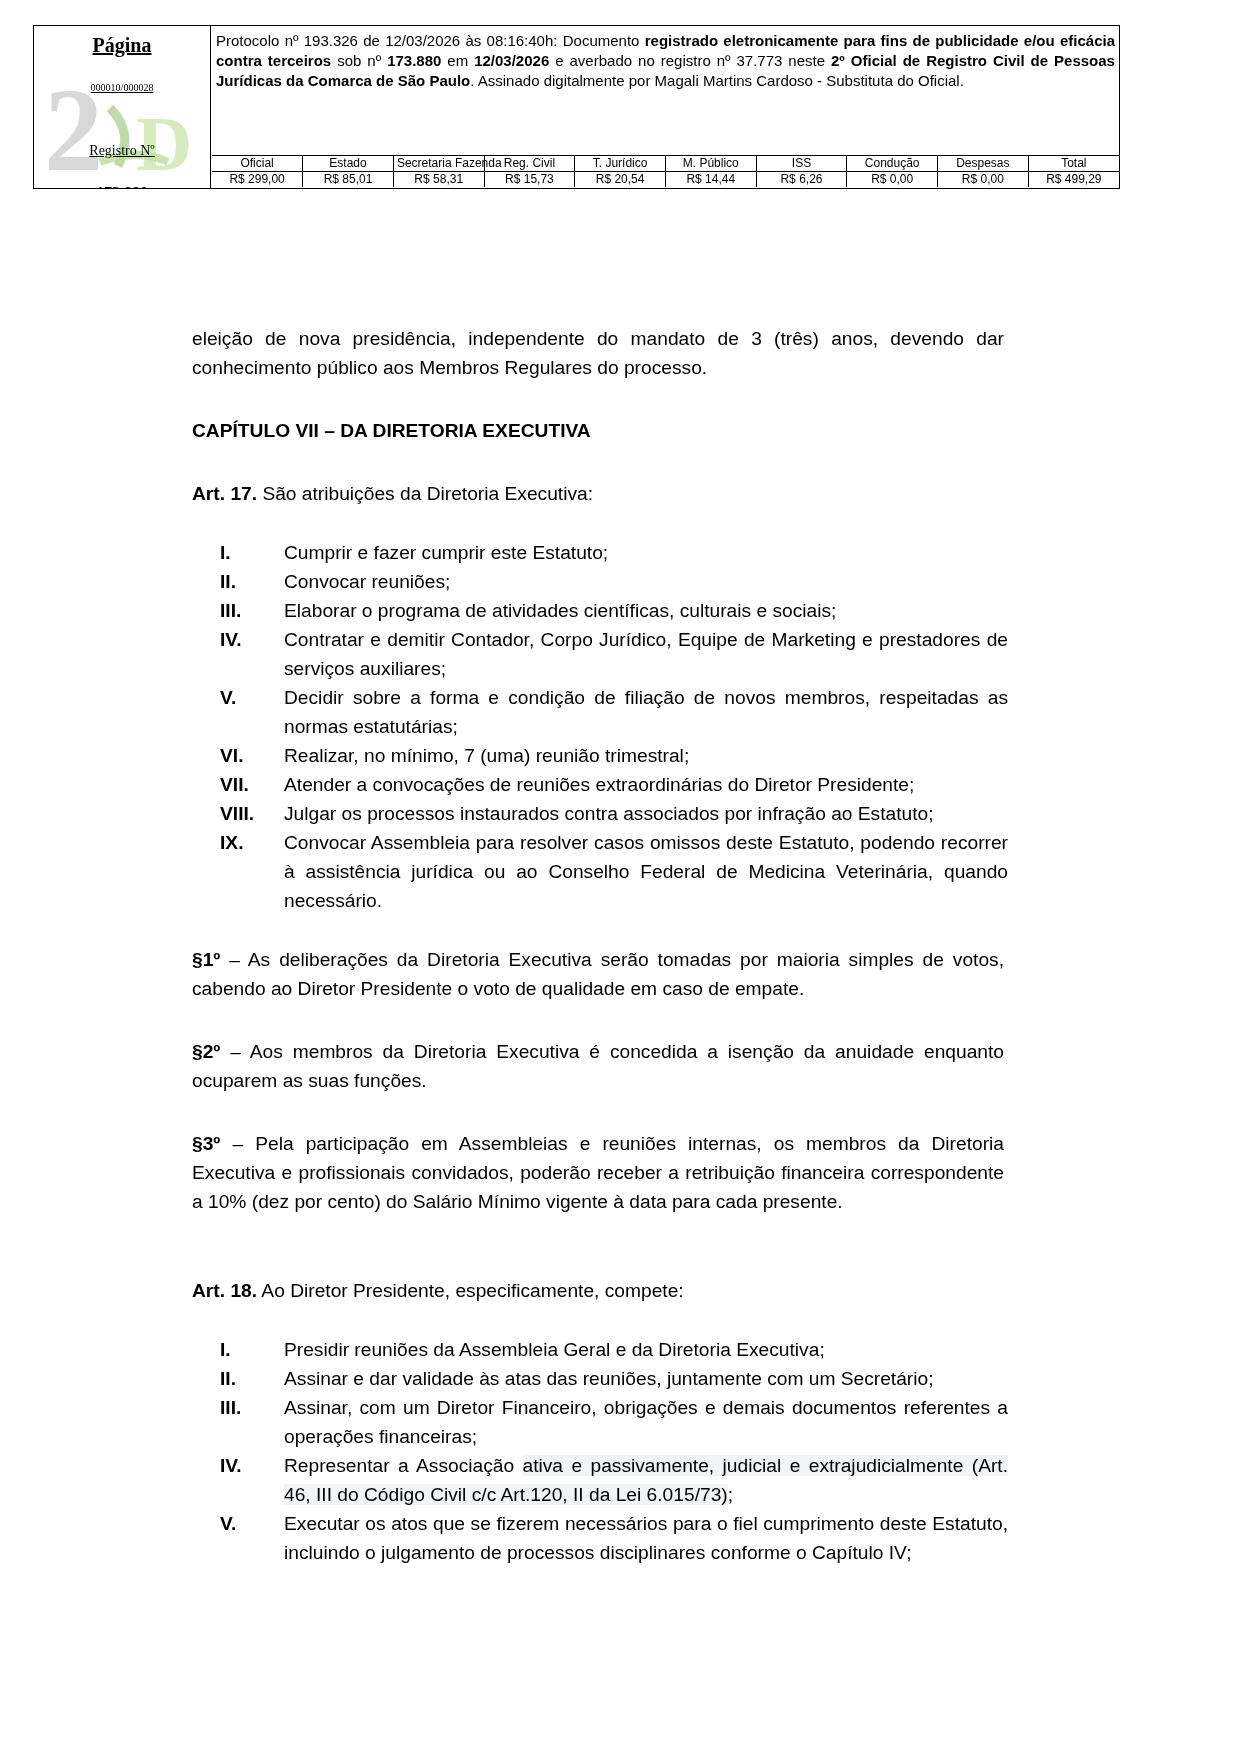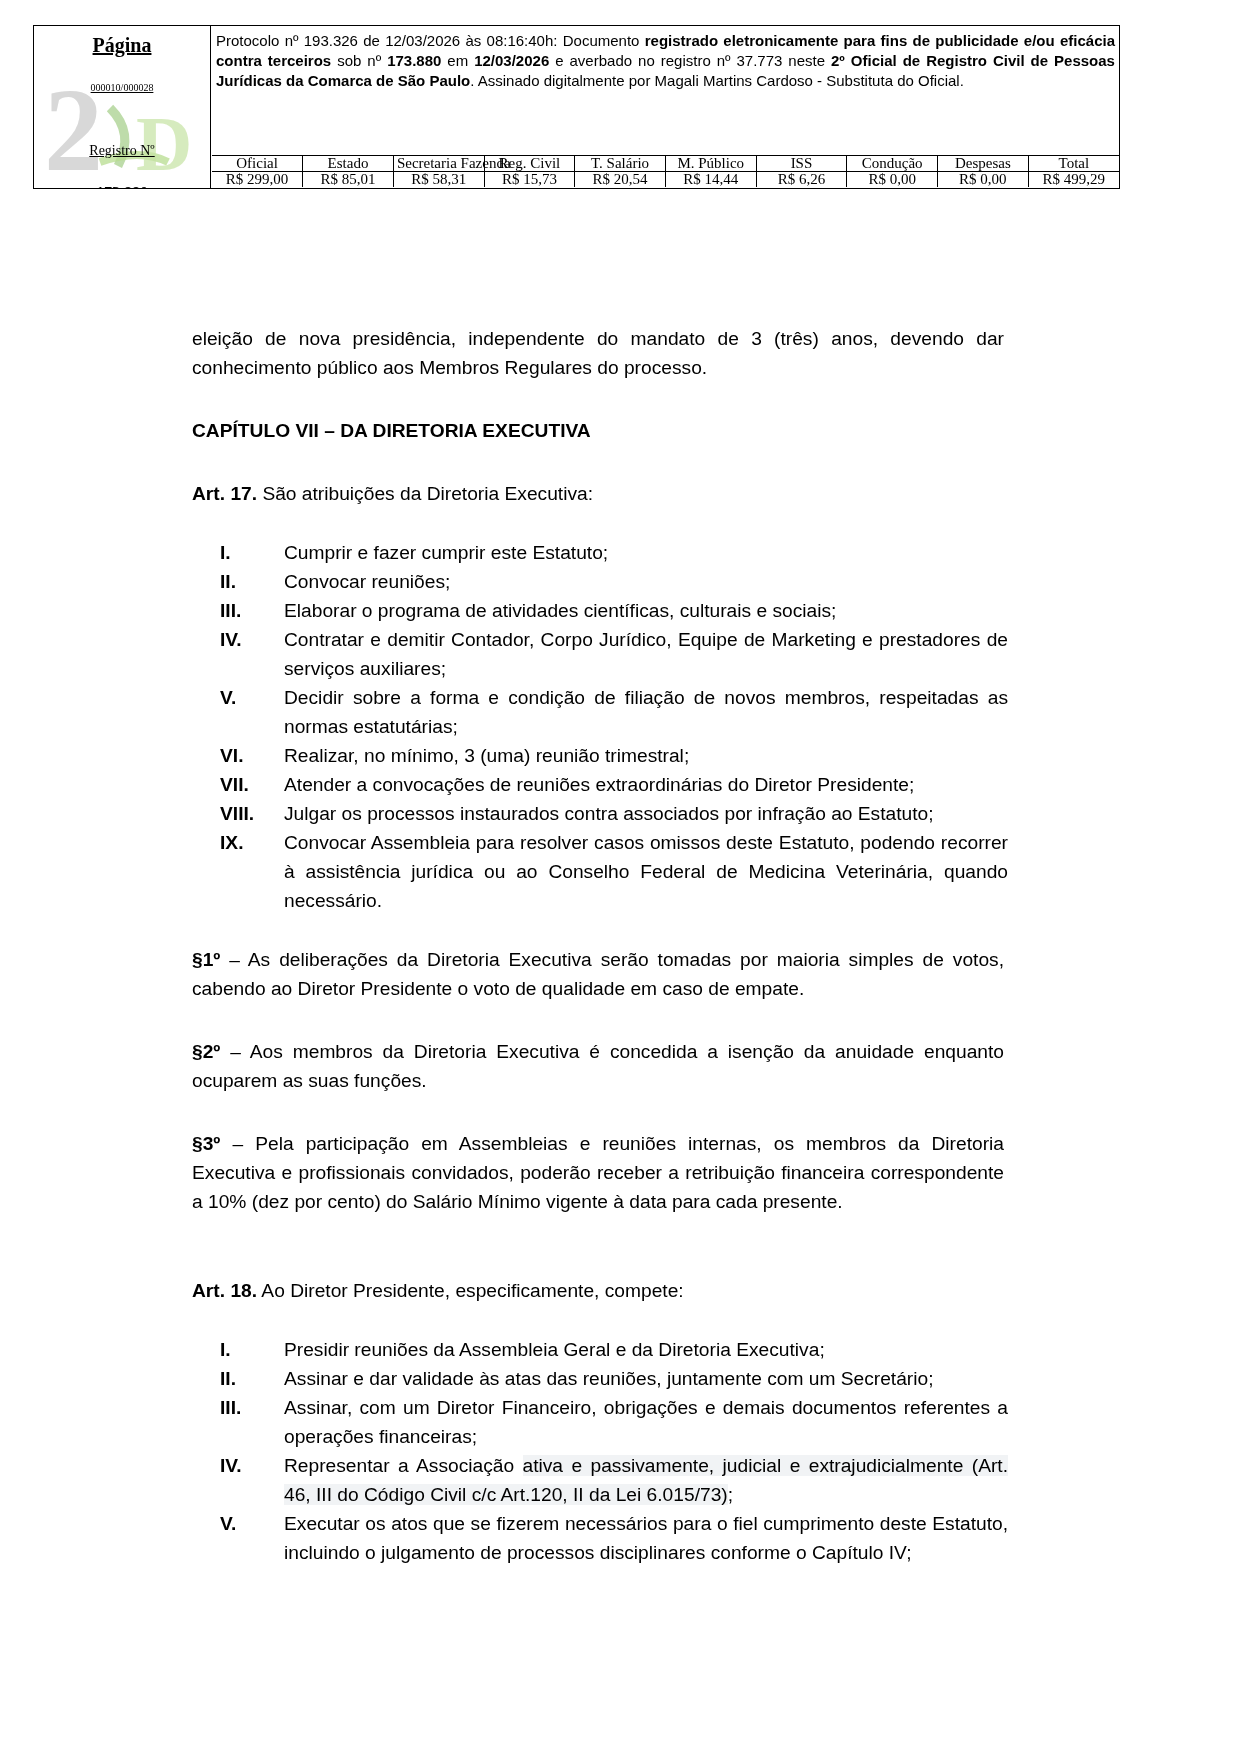--- a/index.html
+++ b/index.html
@@ -11,21 +11,21 @@
   .watermark { position: absolute; left: 6px; top: 52px; width: 170px; height: 100px; pointer-events: none; }
   .stamp-left .lbl { position: relative; z-index: 1; }
   .pg-title { position: absolute; left: 0; right: 0; top: 8px; font-weight: bold; font-size: 20px; text-decoration: underline; }
   .pg-num { position: absolute; left: 0; right: 0; top: 33px; font-size: 10px; text-decoration: underline; }
   .reg-title { position: absolute; left: 0; right: 0; top: 83px; font-size: 14px; text-decoration: underline; }
   .reg-num { position: absolute; left: 0; right: 0; top: 108px; font-size: 16px; font-weight: bold; }
 
   .stamp-text { position: absolute; left: 178px; top: 0; width: 907px; height: 129px; box-sizing: border-box; padding: 5px 4px 0 4px; font-size: 15px; line-height: 20px; text-align: justify; }
   .stamp-text b { font-weight: bold; }
 
-  .fees { position: absolute; left: 178px; top: 129px; width: 907px; border-collapse: collapse; font-family: Liberation Serif, serif; font-size: 15px; table-layout: fixed; }
+  .fees { position: absolute; left: 178px; top: 129px; width: 907px; border-collapse: collapse; font-family: Liberation Sans, sans-serif; font-size: 12px; table-layout: fixed; }
   .fees td { border: 1px solid #000; height: 15px; padding: 0 3px; line-height: 13px; white-space: nowrap; }
   .fees tr.h td { text-align: center; }
   .fees tr.v td { text-align: center; }
   .fees tr.h td:first-child, .fees tr.v td:first-child { border-left: none; }
   .fees tr.h td:last-child, .fees tr.v td:last-child { border-right: none; }
   .fees tr.v td { border-bottom: none; }
 
   
   .page { position: absolute; left: 188px; top: 320px; width: 820px; font-size: 19.2px; line-height: 29px; }
   .page p { margin: 4px; text-align: justify; }
@@ -57,21 +57,21 @@
 
   <div class="stamp-text" id="protocol-text"><span>Protocolo nº 193.326 de 12/03/2026 às 08:16:40h: Documento </span><b>registrado eletronicamente para fins de publicidade e/ou eficácia contra terceiros</b><span> sob nº </span><b>173.880</b><span> em </span><b>12/03/2026</b><span> e averbado no registro nº 37.773 neste </span><b>2º Oficial de Registro Civil de Pessoas Jurídicas da Comarca de São Paulo</b><span>. Assinado digitalmente por Magali Martins Cardoso - Substituta do Oficial.</span></div>
 
   <table class="fees">
     <tbody>
         <tr class="h" id="fees-head">
           <td>Oficial</td>
           <td>Estado</td>
           <td>Secretaria Fazenda</td>
           <td>Reg. Civil</td>
-          <td>T. Salário</td>
+          <td>T. Jurídico</td>
           <td>M. Público</td>
           <td>ISS</td>
           <td>Condução</td>
           <td>Despesas</td>
           <td>Total</td>
         </tr>
     <tr class="v" id="fees-vals">
           <td>R$ 299,00</td>
           <td>R$ 85,01</td>
           <td>R$ 58,31</td>
@@ -110,21 +110,21 @@
       <li>
         <span class="num">IV.</span>
         <span class="txt">Contratar e demitir Contador, Corpo Jurídico, Equipe de Marketing e prestadores de serviços auxiliares;</span>
       </li>
       <li>
         <span class="num">V.</span>
         <span class="txt">Decidir sobre a forma e condição de filiação de novos membros, respeitadas as normas estatutárias;</span>
       </li>
       <li>
         <span class="num">VI.</span>
-        <span class="txt">Realizar, no mínimo, 3 (uma) reunião trimestral;</span>
+        <span class="txt">Realizar, no mínimo, 7 (uma) reunião trimestral;</span>
       </li>
       <li>
         <span class="num">VII.</span>
         <span class="txt">Atender a convocações de reuniões extraordinárias do Diretor Presidente;</span>
       </li>
       <li>
         <span class="num">VIII.</span>
         <span class="txt">Julgar os processos instaurados contra associados por infração ao Estatuto;</span>
       </li>
       <li>

